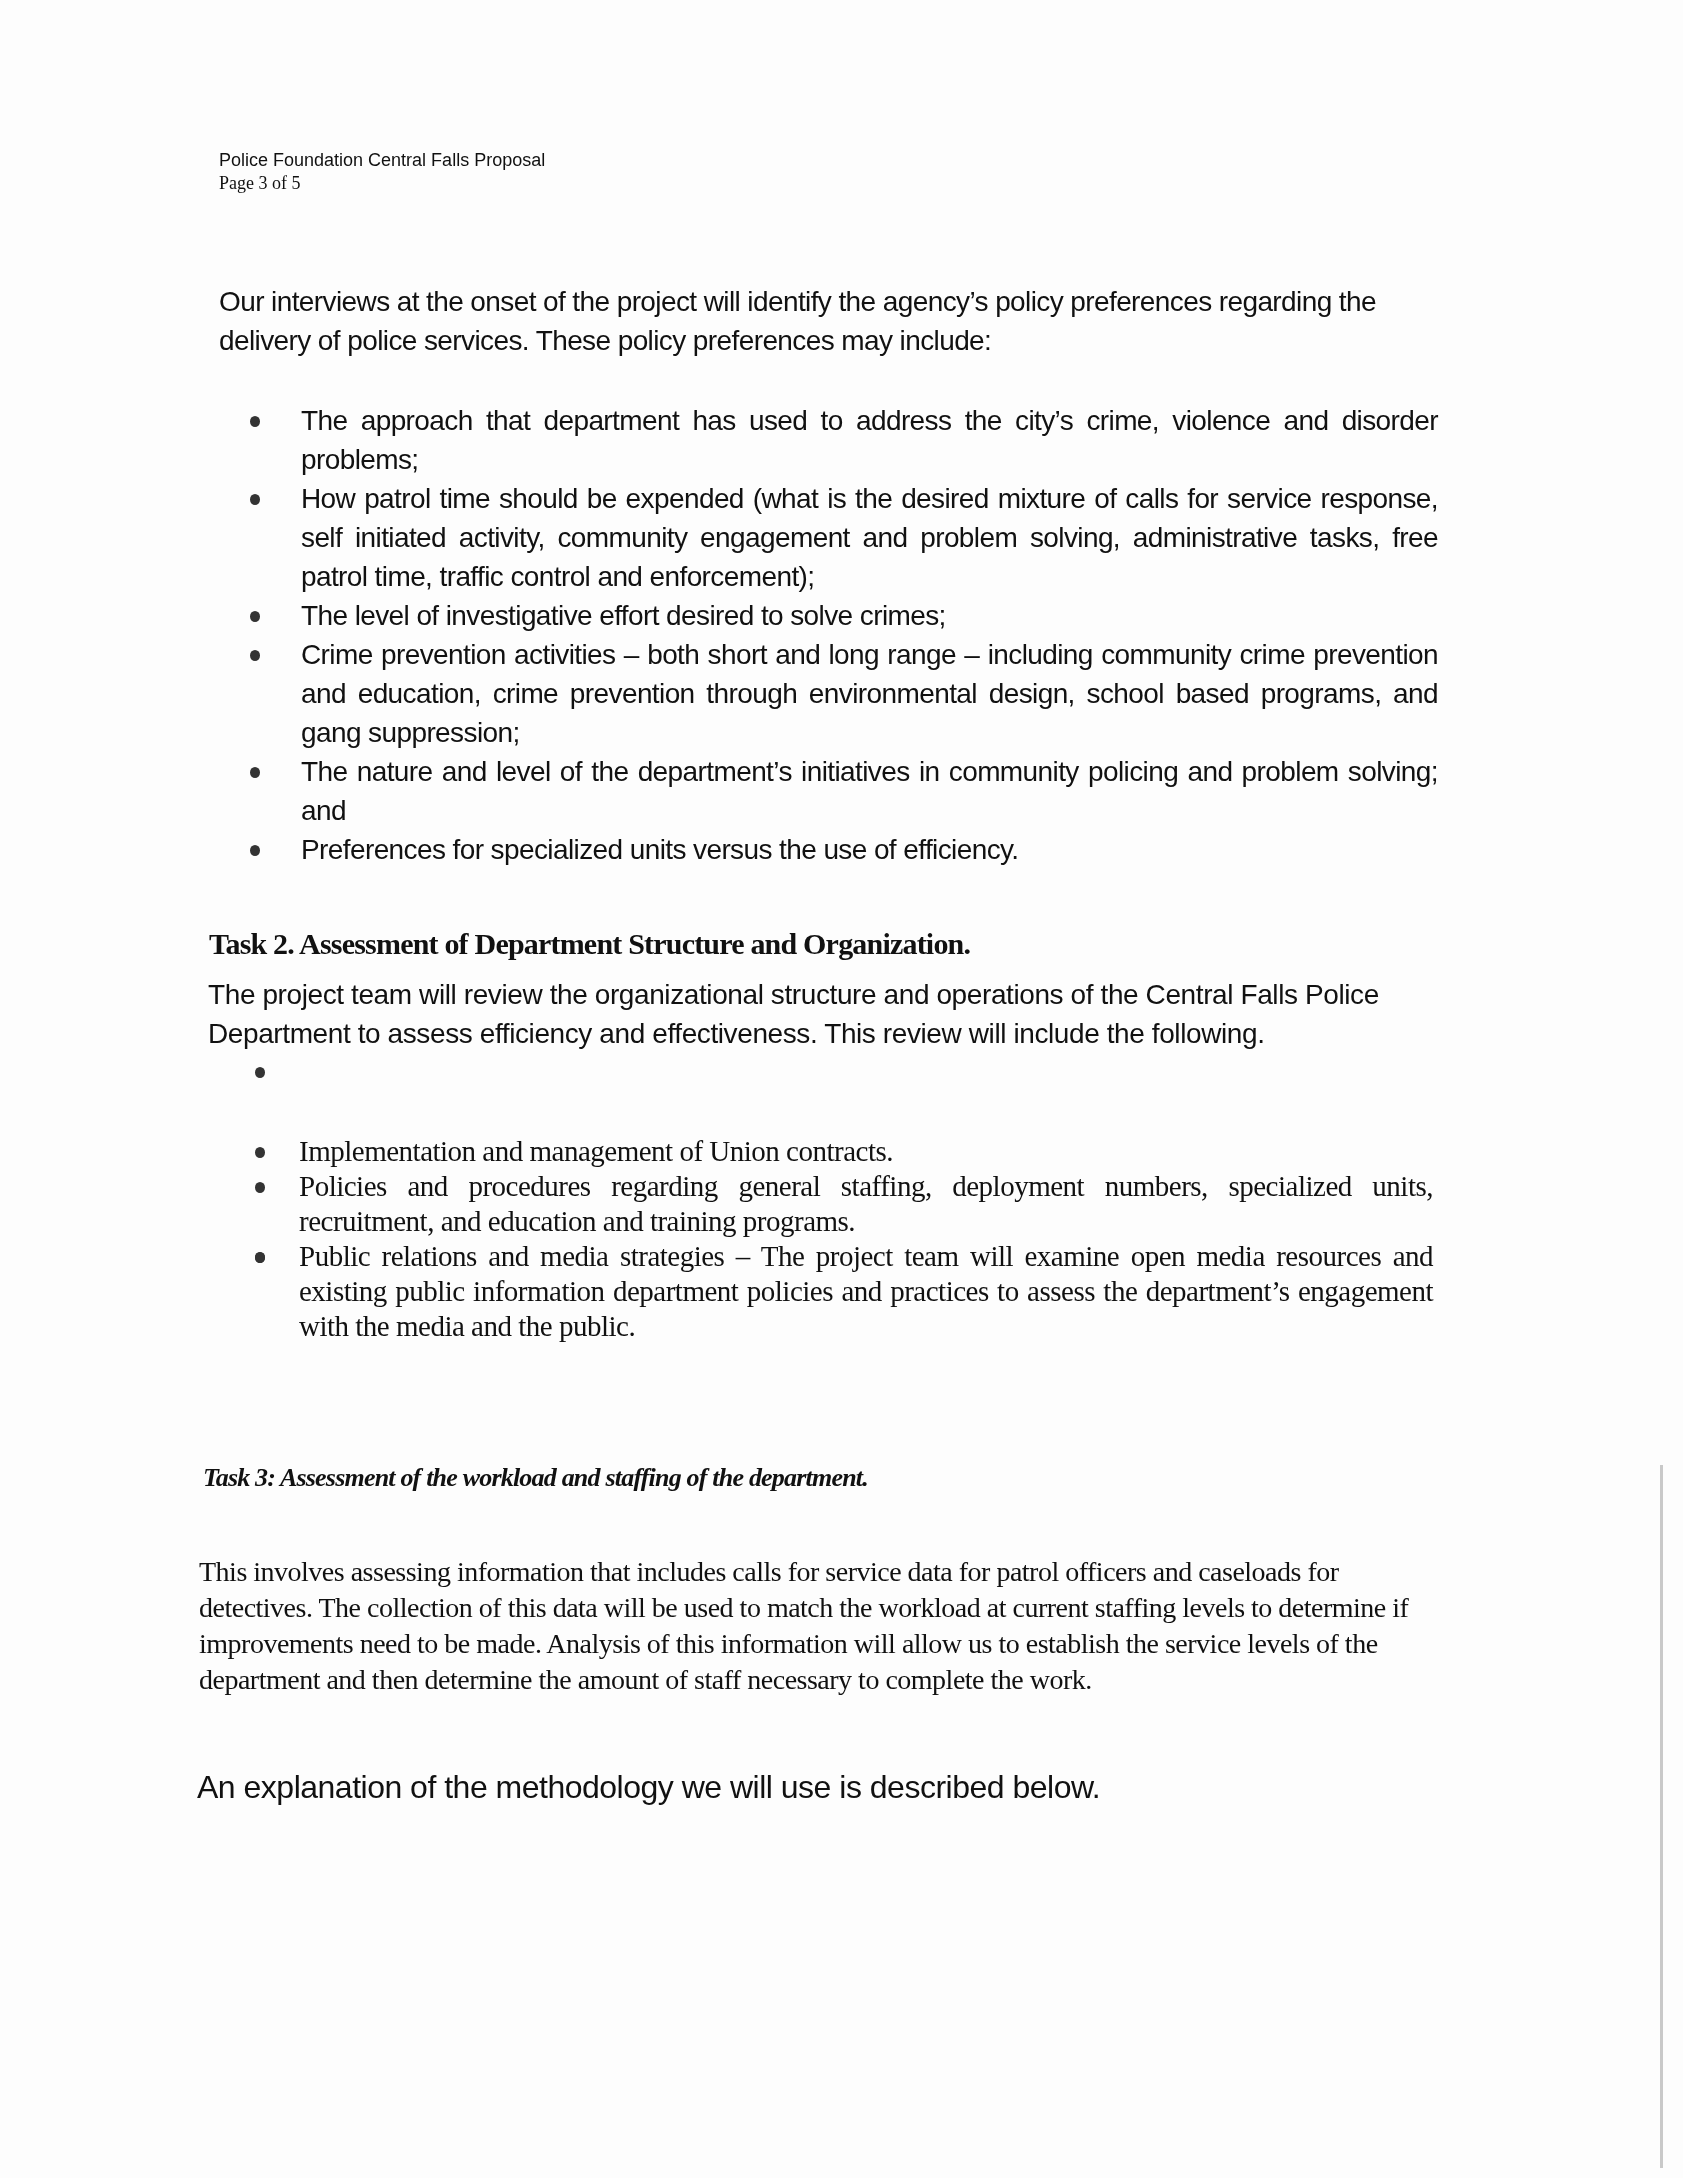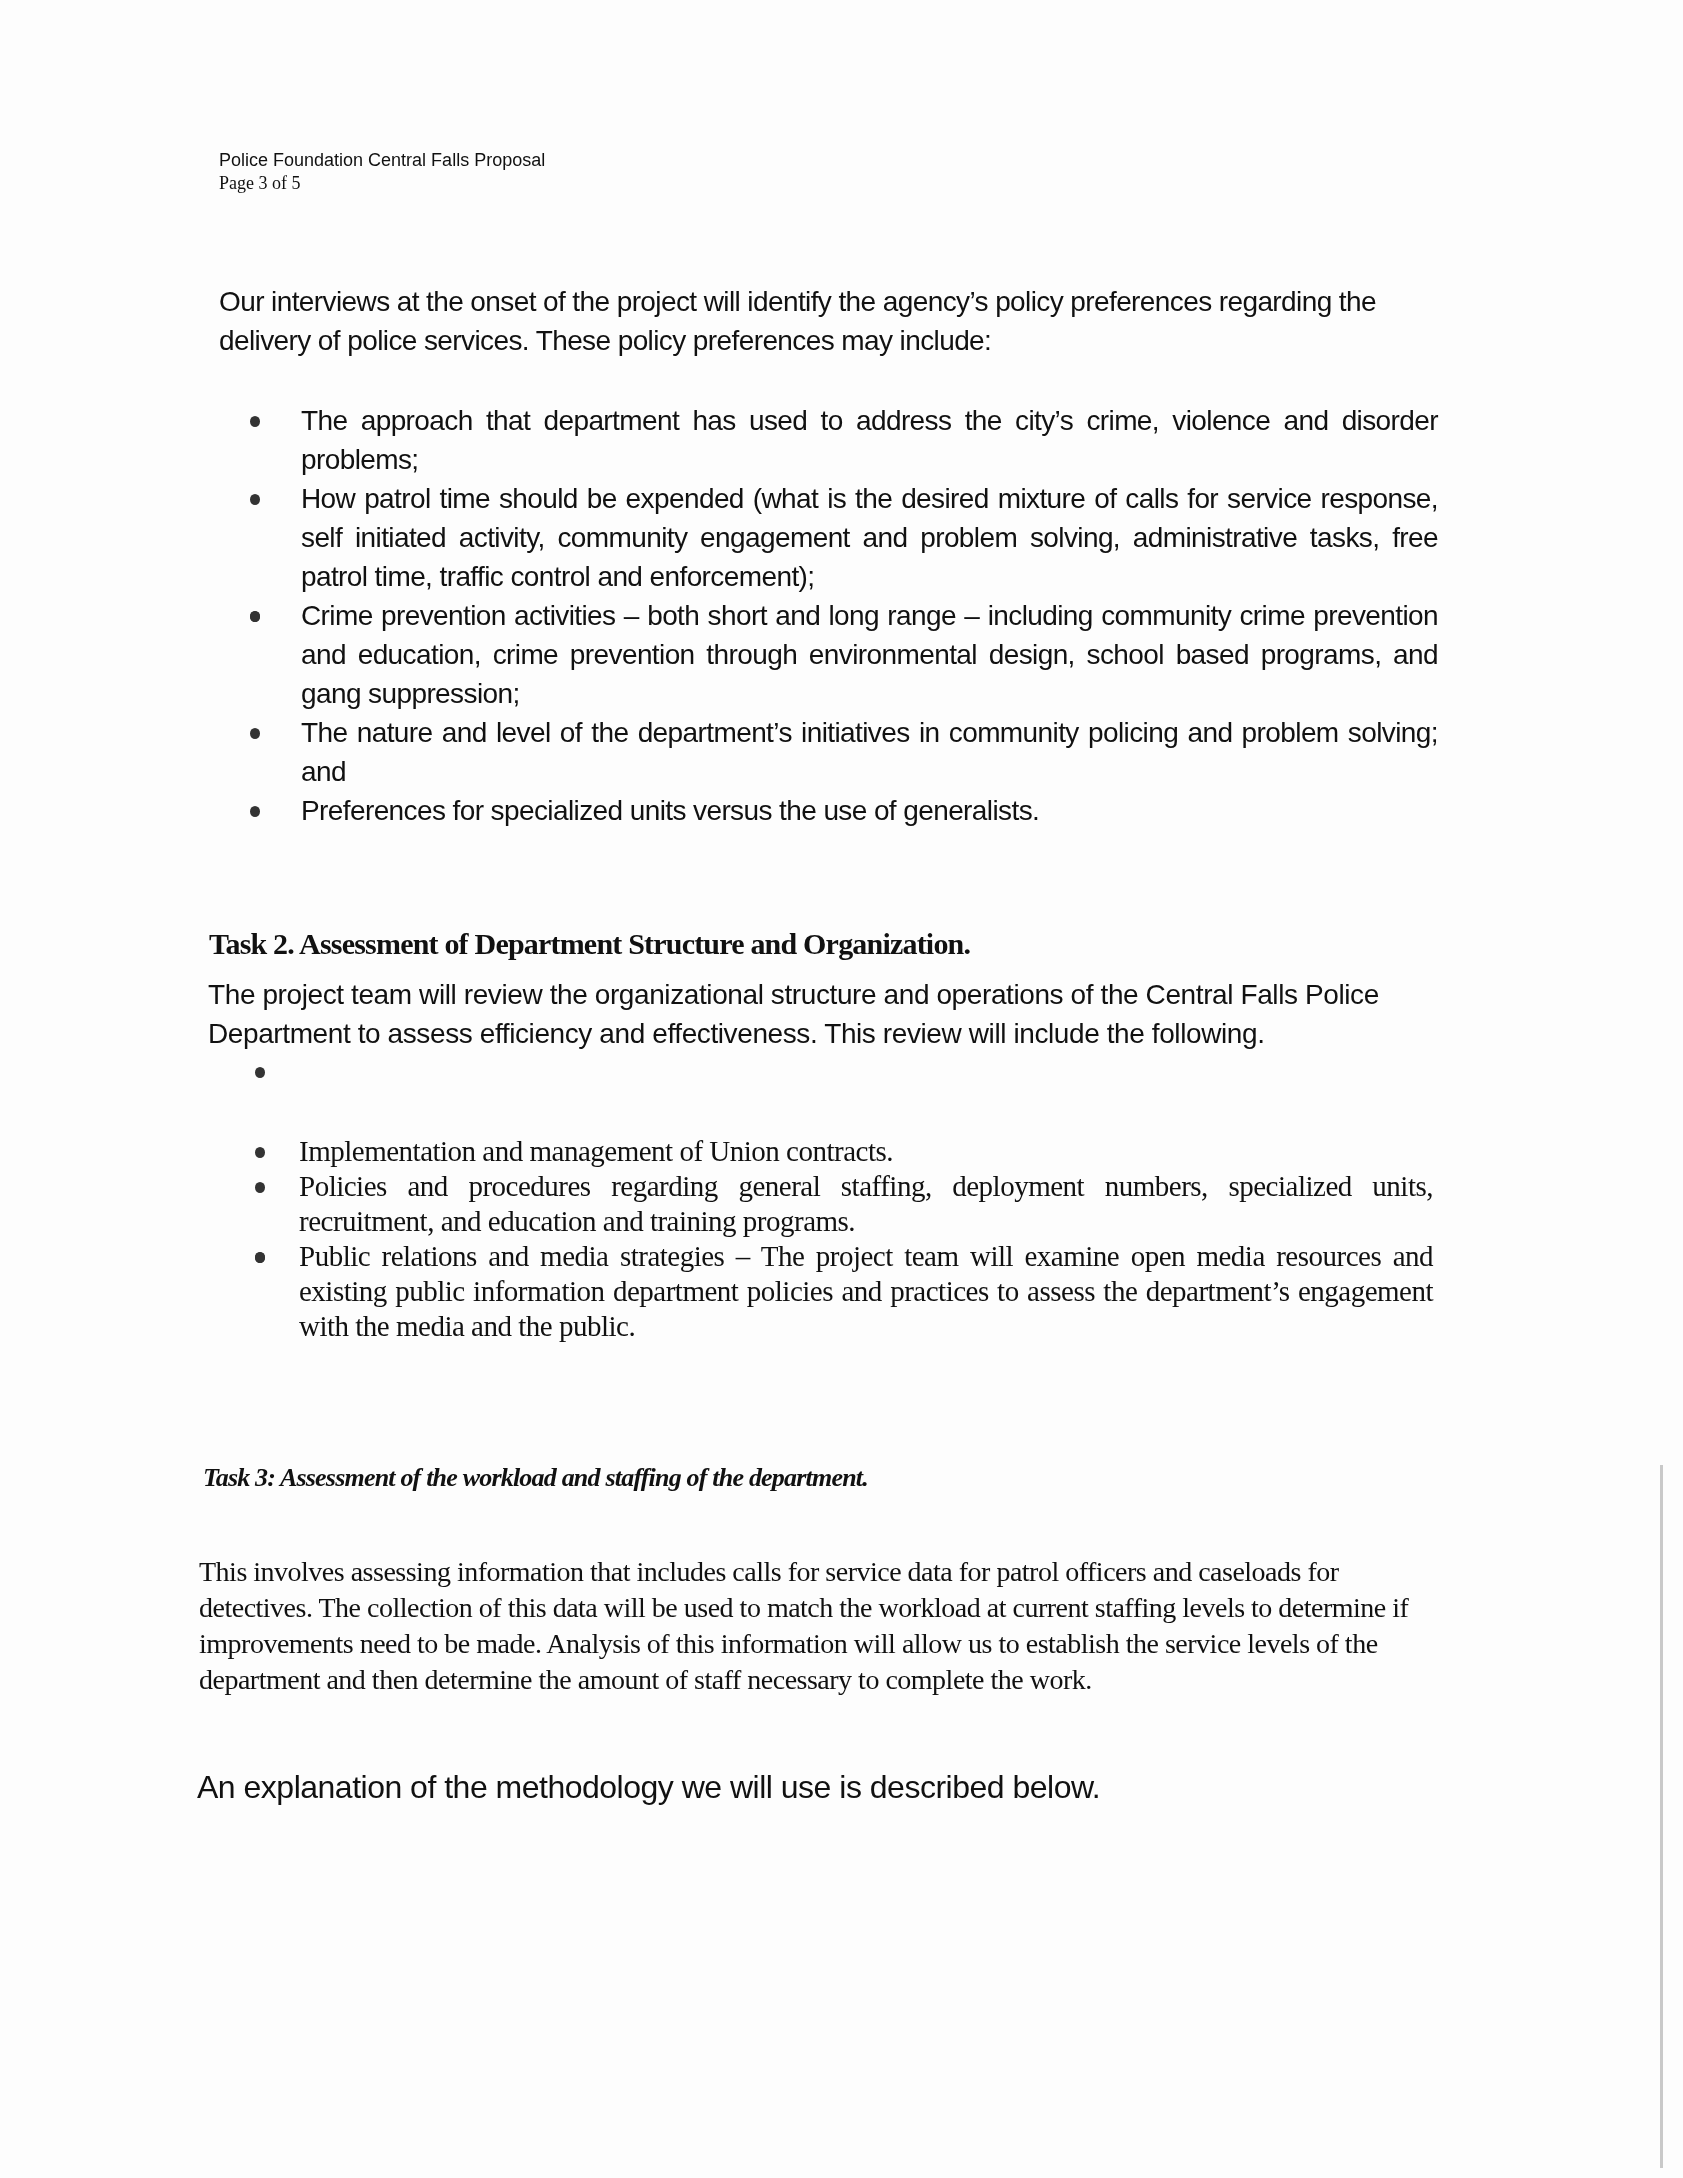--- a/index.html
+++ b/index.html
@@ -80,24 +80,24 @@
 <div class="header">
   <div class="t1">Police Foundation Central Falls Proposal</div>
   <div class="t2">Page 3 of 5</div>
 </div>
 
 <p class="para1 sans" style="margin:0">Our interviews at the onset of the project will identify the agency’s policy preferences regarding the delivery of police services.  These policy preferences may include:</p>
 
 <ul class="list1 sans">
   <li><span class="dot"></span><span>The approach that department has used to address the city’s crime, violence and disorder problems;</span></li>
   <li><span class="dot"></span><span>How patrol time should be expended (what is the desired mixture of calls for service response, self initiated activity, community engagement and problem solving, administrative tasks, free patrol time, traffic control and enforcement);</span></li>
-  <li><span class="dot"></span></li>
+  <li><span class="dot"></span><span>The level of investigative effort desired to solve crimes;</span></li>
   <li><span class="dot"></span><span>Crime prevention activities – both short and long range – including community crime prevention and education, crime prevention through environmental design, school based programs, and gang suppression;</span></li>
   <li><span class="dot"></span><span>The nature and level of the department’s initiatives in community policing and problem solving; and</span></li>
-  <li><span class="dot"></span><span>Preferences for specialized units versus the use of generalists.</span></li>
+  <li><span class="dot"></span><span>Preferences for specialized units versus the use of efficiency.</span></li>
 </ul>
 
 <div class="task2-heading">Task 2. Assessment of Department Structure and Organization.</div>
 
 <p class="para2 sans" style="margin:0">The project team will review the organizational structure and operations of the Central Falls Police Department to assess efficiency and effectiveness.  This review will include the following.</p>
 
 <ul class="list2a sans">
   <li><span class="dot"></span></li>
 </ul>
 

